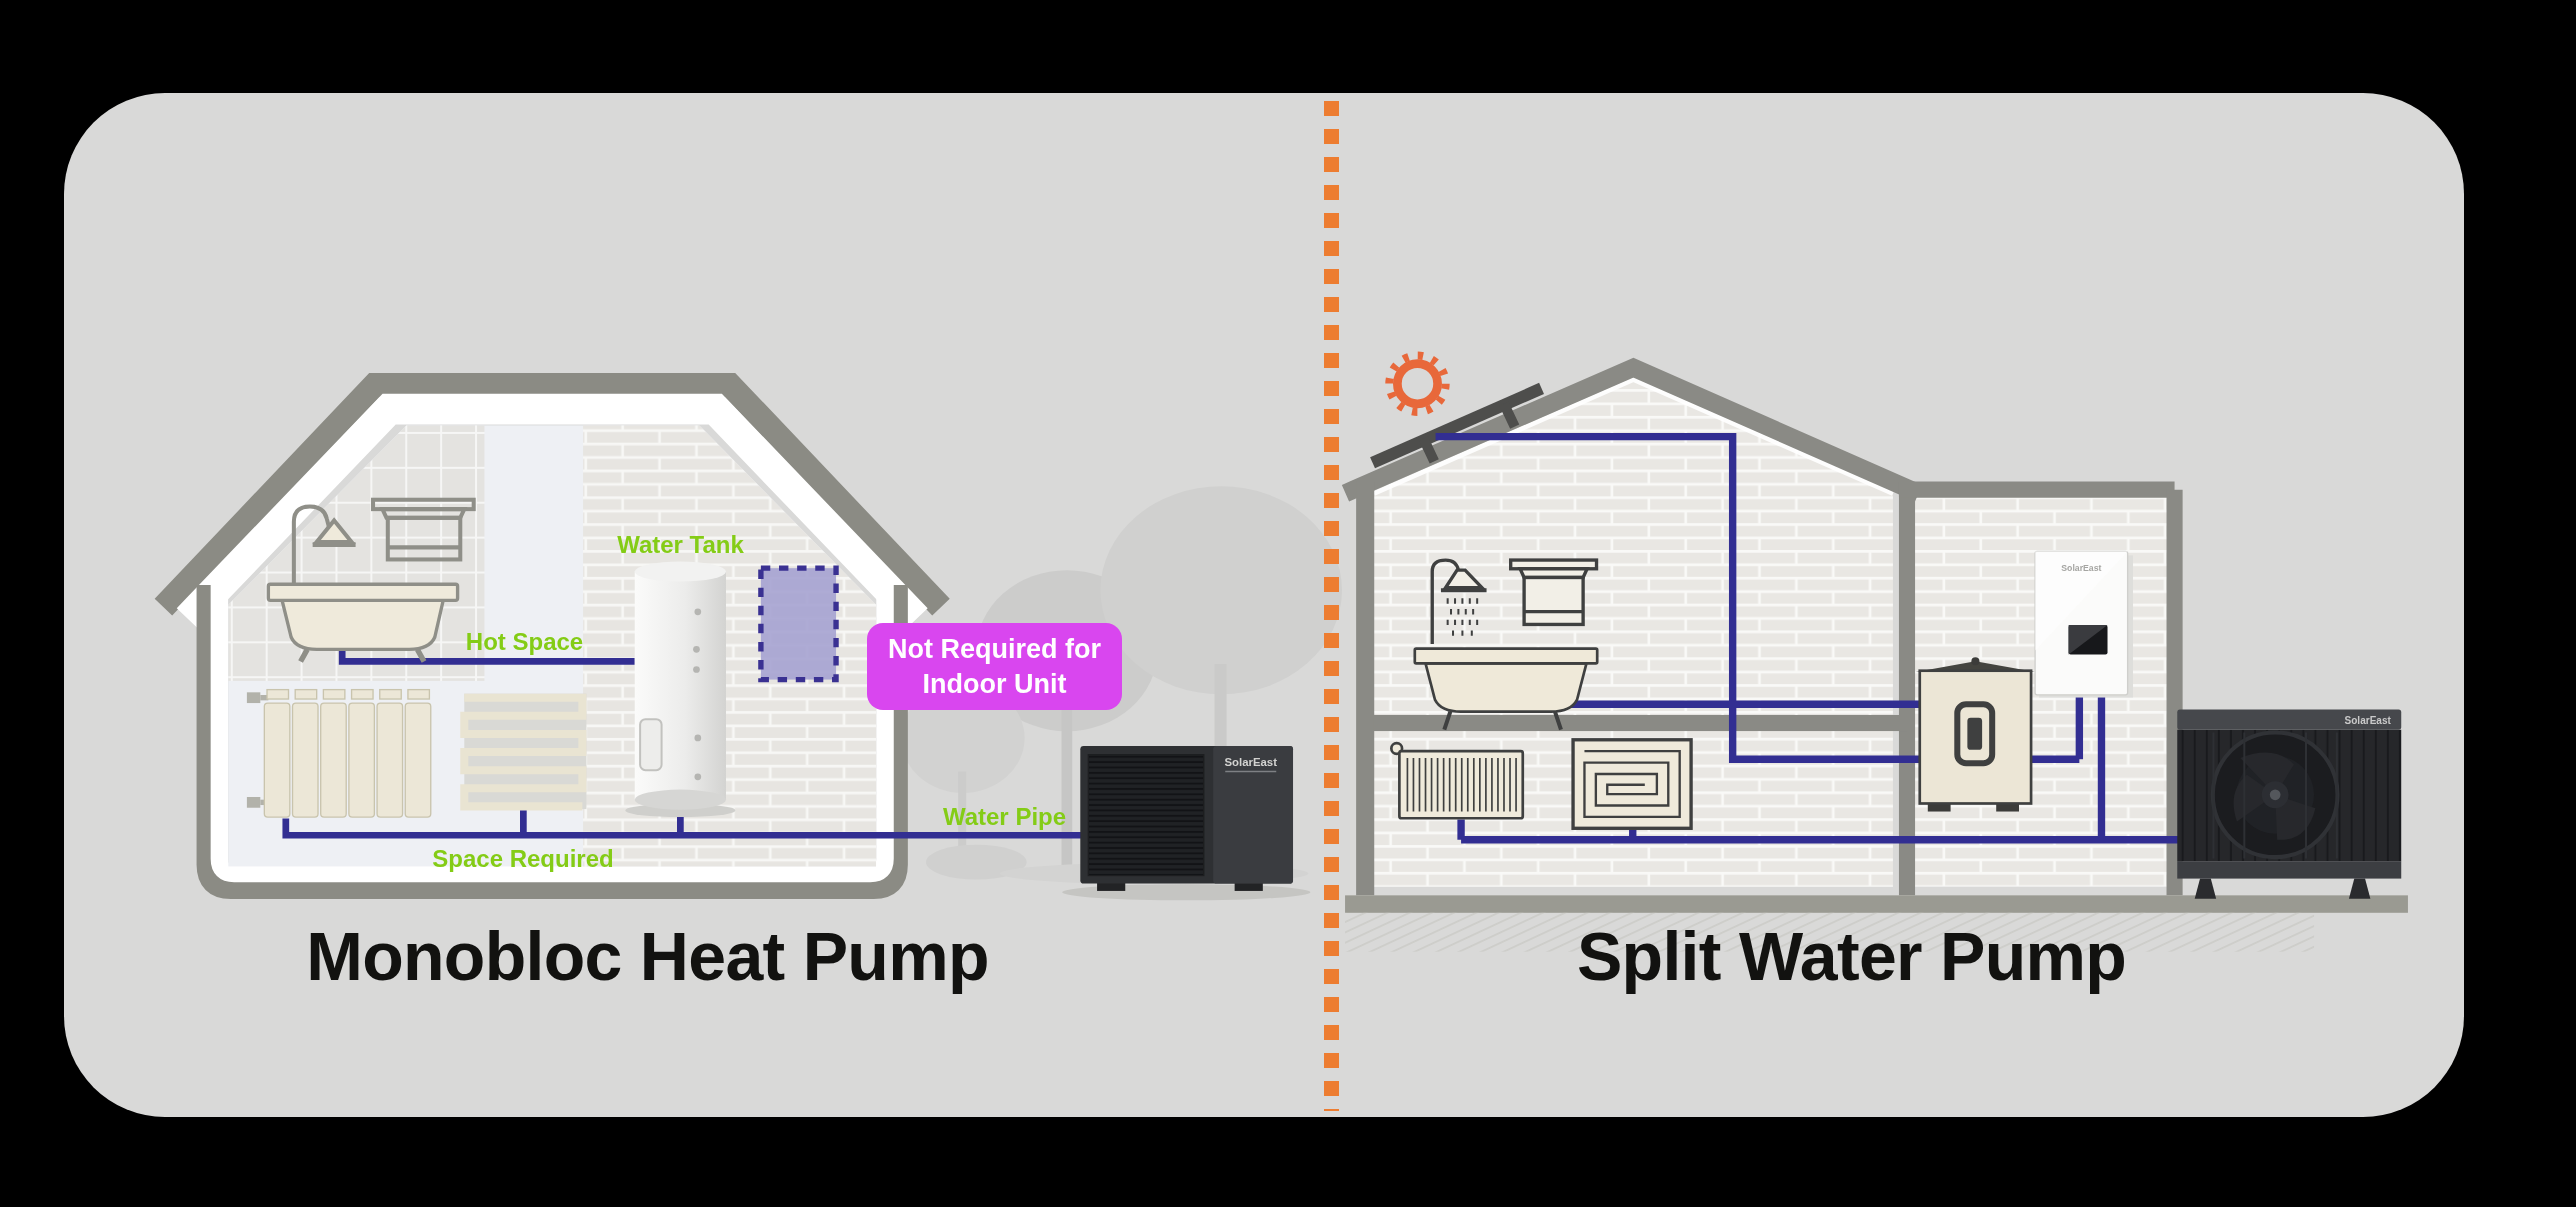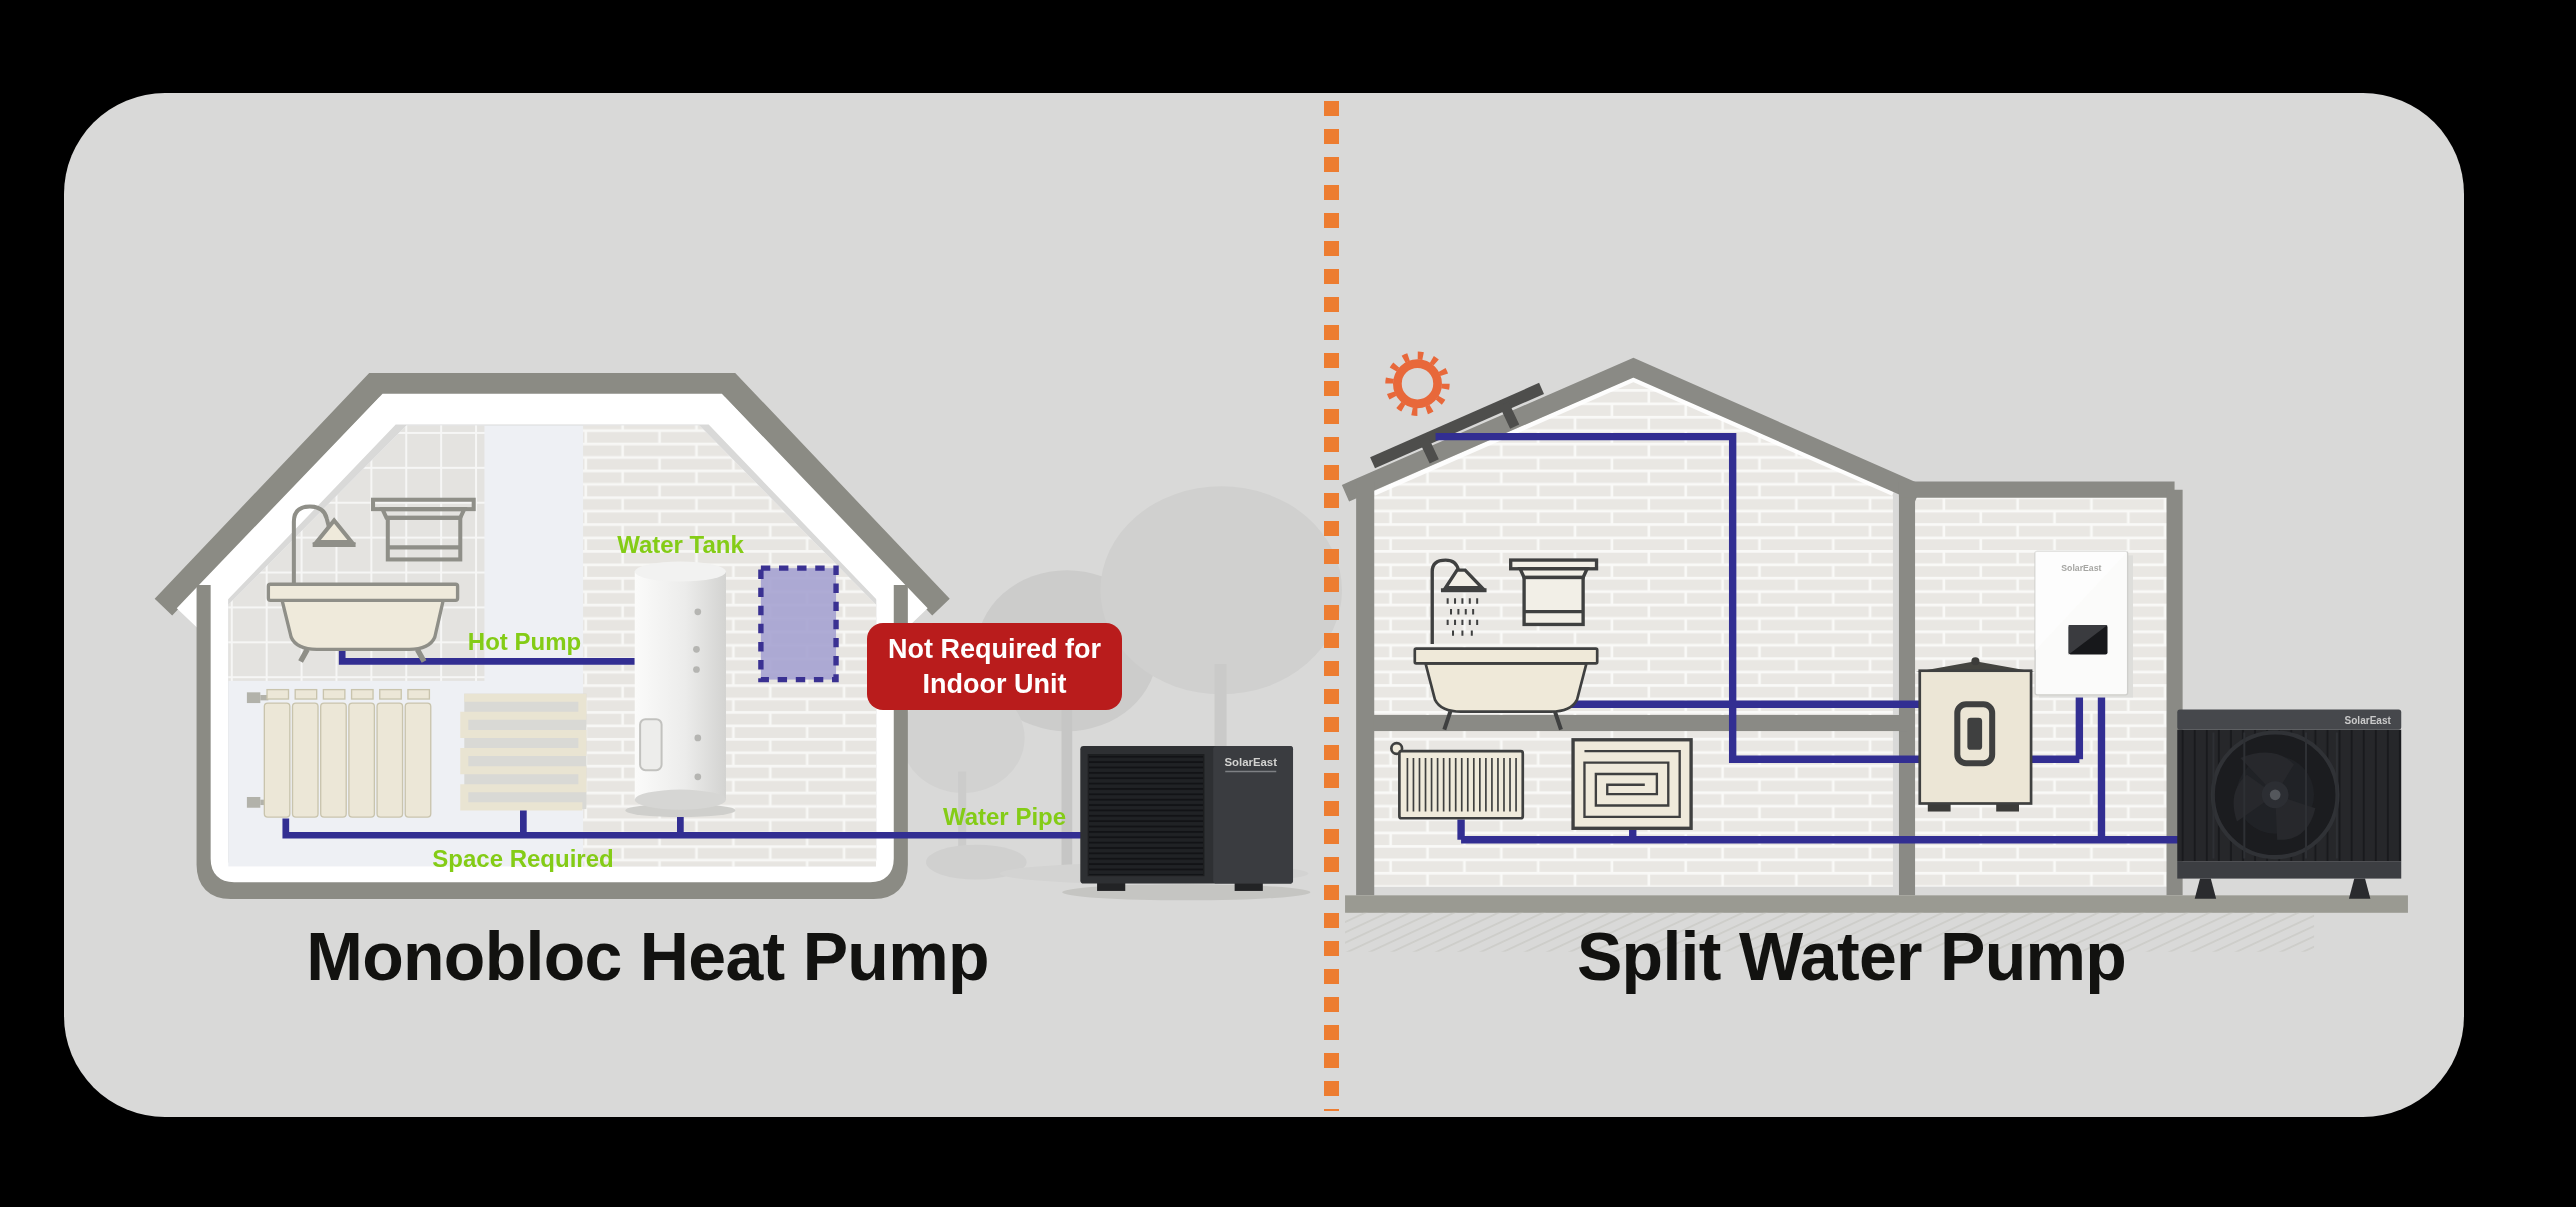--- a/index.html
+++ b/index.html
@@ -7,21 +7,21 @@
        font-family:"Liberation Sans",sans-serif;}
   svg{overflow:visible;display:block;}
   .card{position:absolute;left:64px;top:93px;width:2400px;height:1024px;
         background:#d9d9d8;border-radius:101px;}
   .scene{position:absolute;}
   .divider{position:absolute;left:1324px;top:101px;width:14.8px;height:1010px;
     background:repeating-linear-gradient(180deg,#ed7d31 0 14.8px,transparent 14.8px 28px);}
   .label{position:absolute;font-weight:700;font-size:24px;color:#84cc16;
          text-align:center;letter-spacing:0;}
   .badge{position:absolute;left:867px;top:623px;width:255px;height:87px;
-         background:#b91c1c;border-radius:16px;display:flex;flex-direction:column;
+         background:#d946ef;border-radius:16px;display:flex;flex-direction:column;
          align-items:center;justify-content:center;color:#fff;font-weight:700;
          font-size:27px;line-height:1.28;}
   .title{position:absolute;top:917px;width:805px;text-align:center;
          font-weight:800;font-size:68px;color:#121210;letter-spacing:-0.7px;}
   .title.left{left:245px;}
   .title.right{left:1449px;}
 </style>
 </head>
 <body>
 
@@ -270,21 +270,21 @@
     <path d="M1310 552 V740 M1356 552 V740 M1448 552 V740 M1494 552 V740" stroke="#2e3034" stroke-width="3"></path>
     <rect x="1256" y="518" width="334" height="30" rx="4" fill="#46484c"></rect>
     <text x="1540" y="540" text-anchor="middle" font-size="15" font-weight="700" fill="#c9c9c9">SolarEast</text>
     <rect x="1256" y="744" width="334" height="26" fill="#3c3e42"></rect>
   </g>
 </svg>
 
 <div class="divider"></div>
 
 <div class="label" style="left:580px;top:531px;width:201px;">Water Tank</div>
-<div class="label" style="left:424px;top:628px;width:201px;">Hot Pump</div>
+<div class="label" style="left:424px;top:628px;width:201px;">Hot Space</div>
 <div class="label" style="left:409px;top:845px;width:228px;">Space Required</div>
 <div class="label" style="left:904px;top:803px;width:201px;">Water Pipe</div>
 
 <div class="badge">
   <span>Not Required for</span>
   <span>Indoor Unit</span>
 </div>
 
 <div class="title left">Monobloc Heat Pump</div>
 <div class="title right">Split Water Pump</div>

